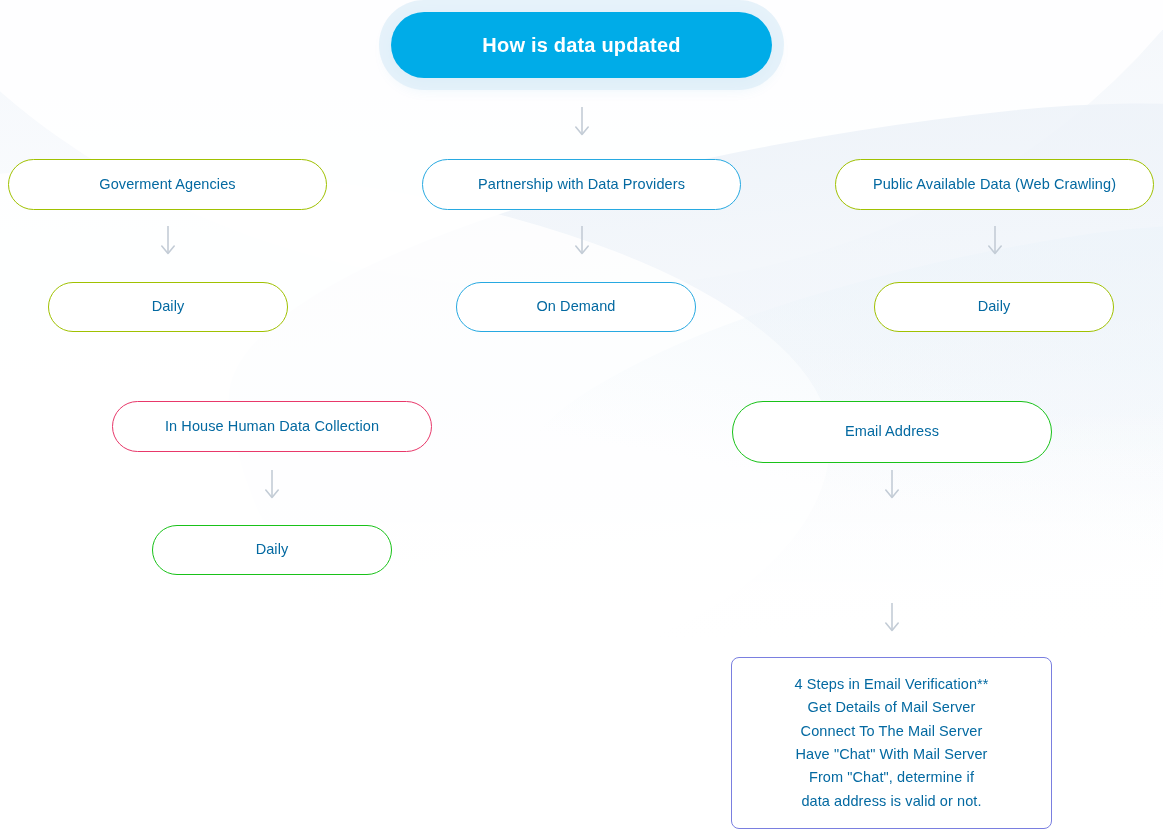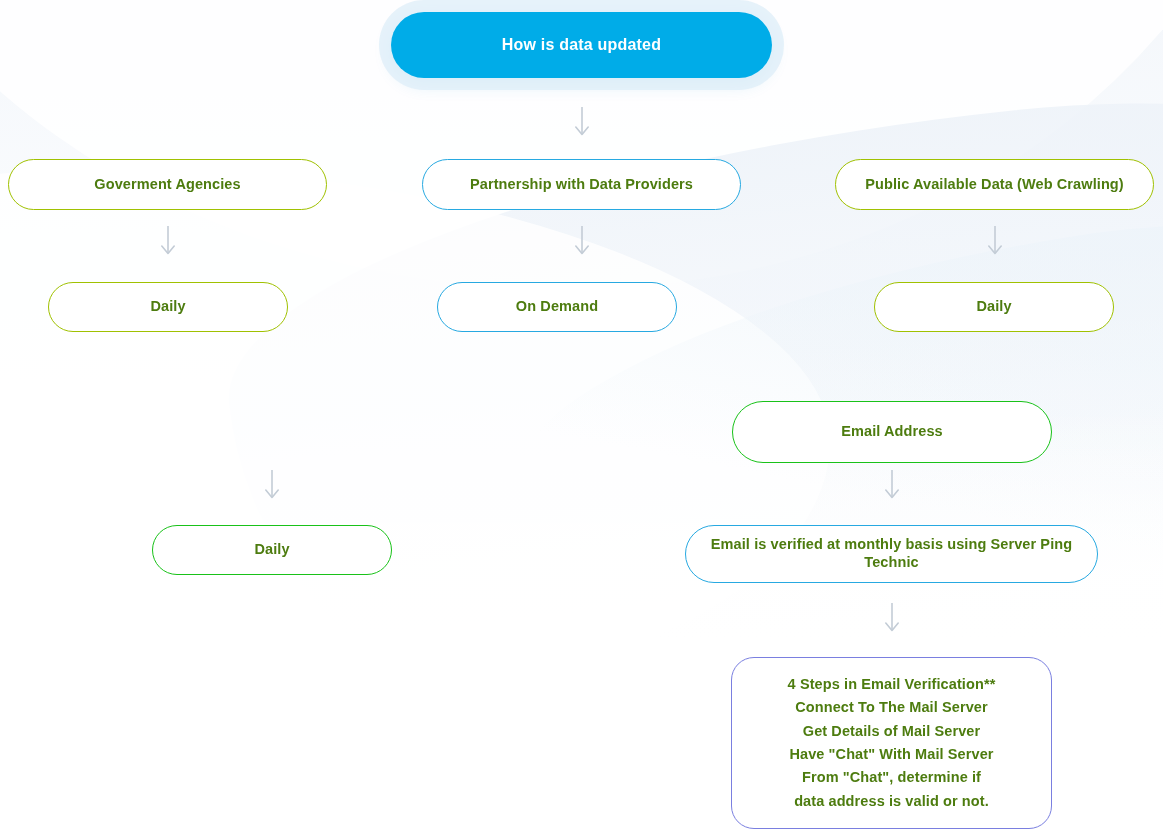--- a/index.html
+++ b/index.html
@@ -84,41 +84,40 @@
   }
 
   .node {
     position: absolute;
     display: flex;
     align-items: center;
     justify-content: center;
     text-align: center;
     background: #ffffff;
     border: 1.6px solid #cccccc;
-    color: #4d7c0f;
+    color: #0369a1;
     font-size: 14.5px;
     line-height: 1.22;
     letter-spacing: .1px;
     border-radius: 999px;
     padding: 4px 16px;
-    font-weight: bold;
   }
 
   .node.header {
     background: #00ace8;
     border: none;
     color: #ffffff;
-    font-size: 16px;
+    font-size: 20px;
     font-weight: 600;
     letter-spacing: .2px;
     box-shadow: 0 0 0 12px rgba(222,238,248,.75), 0 6px 18px rgba(0,150,210,.16);
   }
 
   .node.box {
-    border-radius: 23px;
+    border-radius: 8px;
     padding: 14px 18px;
     flex-direction: column;
     justify-content: center;
     font-size: 14.5px;
     line-height: 1.62;
   }
 
   .node .ln { display: block; white-space: nowrap; }
 
   
@@ -182,53 +181,53 @@
   </div>
   <div class="arrow" style="left:982px; top:224px;">
     <svg width="18" height="34" viewBox="0 0 18 34" fill="none" aria-hidden="true">
       <path d="M9 1 V27" stroke="currentColor" stroke-width="1.6"></path>
       <path d="M2.8 21 L9 28.4 L15.2 21" stroke="currentColor" stroke-width="1.6" fill="none" stroke-linecap="round" stroke-linejoin="round"></path>
     </svg>
   </div>
 
   <div class="node c-olive" style="left:48px; top:282px; width:240px; height:50px;">Daily</div>
 
-  <div class="node c-cyan" style="left:437px; top:282px; width:240px; height:50px;">On Demand</div>
+  <div class="node c-cyan" style="left:456px; top:282px; width:240px; height:50px;">On Demand</div>
 
   <div class="node c-olive" style="left:874px; top:282px; width:240px; height:50px;">Daily</div>
 
+  <div class="node c-crimson" style="left:112px; top:401px; width:320px; height:51px;">In House Human Data Collection</div>
 
   <div class="node c-green" style="left:732px; top:401px; width:320px; height:62px;">Email Address</div>
 
   <div class="arrow" style="left:259px; top:468px;">
     <svg width="18" height="34" viewBox="0 0 18 34" fill="none" aria-hidden="true">
       <path d="M9 1 V27" stroke="currentColor" stroke-width="1.6"></path>
       <path d="M2.8 21 L9 28.4 L15.2 21" stroke="currentColor" stroke-width="1.6" fill="none" stroke-linecap="round" stroke-linejoin="round"></path>
     </svg>
   </div>
   <div class="arrow" style="left:879px; top:468px;">
     <svg width="18" height="34" viewBox="0 0 18 34" fill="none" aria-hidden="true">
       <path d="M9 1 V27" stroke="currentColor" stroke-width="1.6"></path>
       <path d="M2.8 21 L9 28.4 L15.2 21" stroke="currentColor" stroke-width="1.6" fill="none" stroke-linecap="round" stroke-linejoin="round"></path>
     </svg>
   </div>
 
   <div class="node c-green" style="left:152px; top:525px; width:240px; height:50px;">Daily</div>
 
-  <div class="node c-cyan" style="left:685px; top:525px; width:413px; height:58px;">Email is verified at monthly basis using Server Ping Technic</div>
 
   <div class="arrow" style="left:879px; top:601px;">
     <svg width="18" height="34" viewBox="0 0 18 34" fill="none" aria-hidden="true">
       <path d="M9 1 V27" stroke="currentColor" stroke-width="1.6"></path>
       <path d="M2.8 21 L9 28.4 L15.2 21" stroke="currentColor" stroke-width="1.6" fill="none" stroke-linecap="round" stroke-linejoin="round"></path>
     </svg>
   </div>
 
   <div class="node box c-indigo" style="left:731px; top:657px; width:321px; height:172px;">
     <span class="ln">4 Steps in Email Verification**</span>
+    <span class="ln">Get Details of Mail Server</span>
     <span class="ln">Connect To The Mail Server</span>
-    <span class="ln">Get Details of Mail Server</span>
     <span class="ln">Have "Chat" With Mail Server</span>
     <span class="ln">From "Chat", determine if</span>
     <span class="ln">data address is valid or not.</span>
   </div>
 
 </div>
 
 </body></html>

